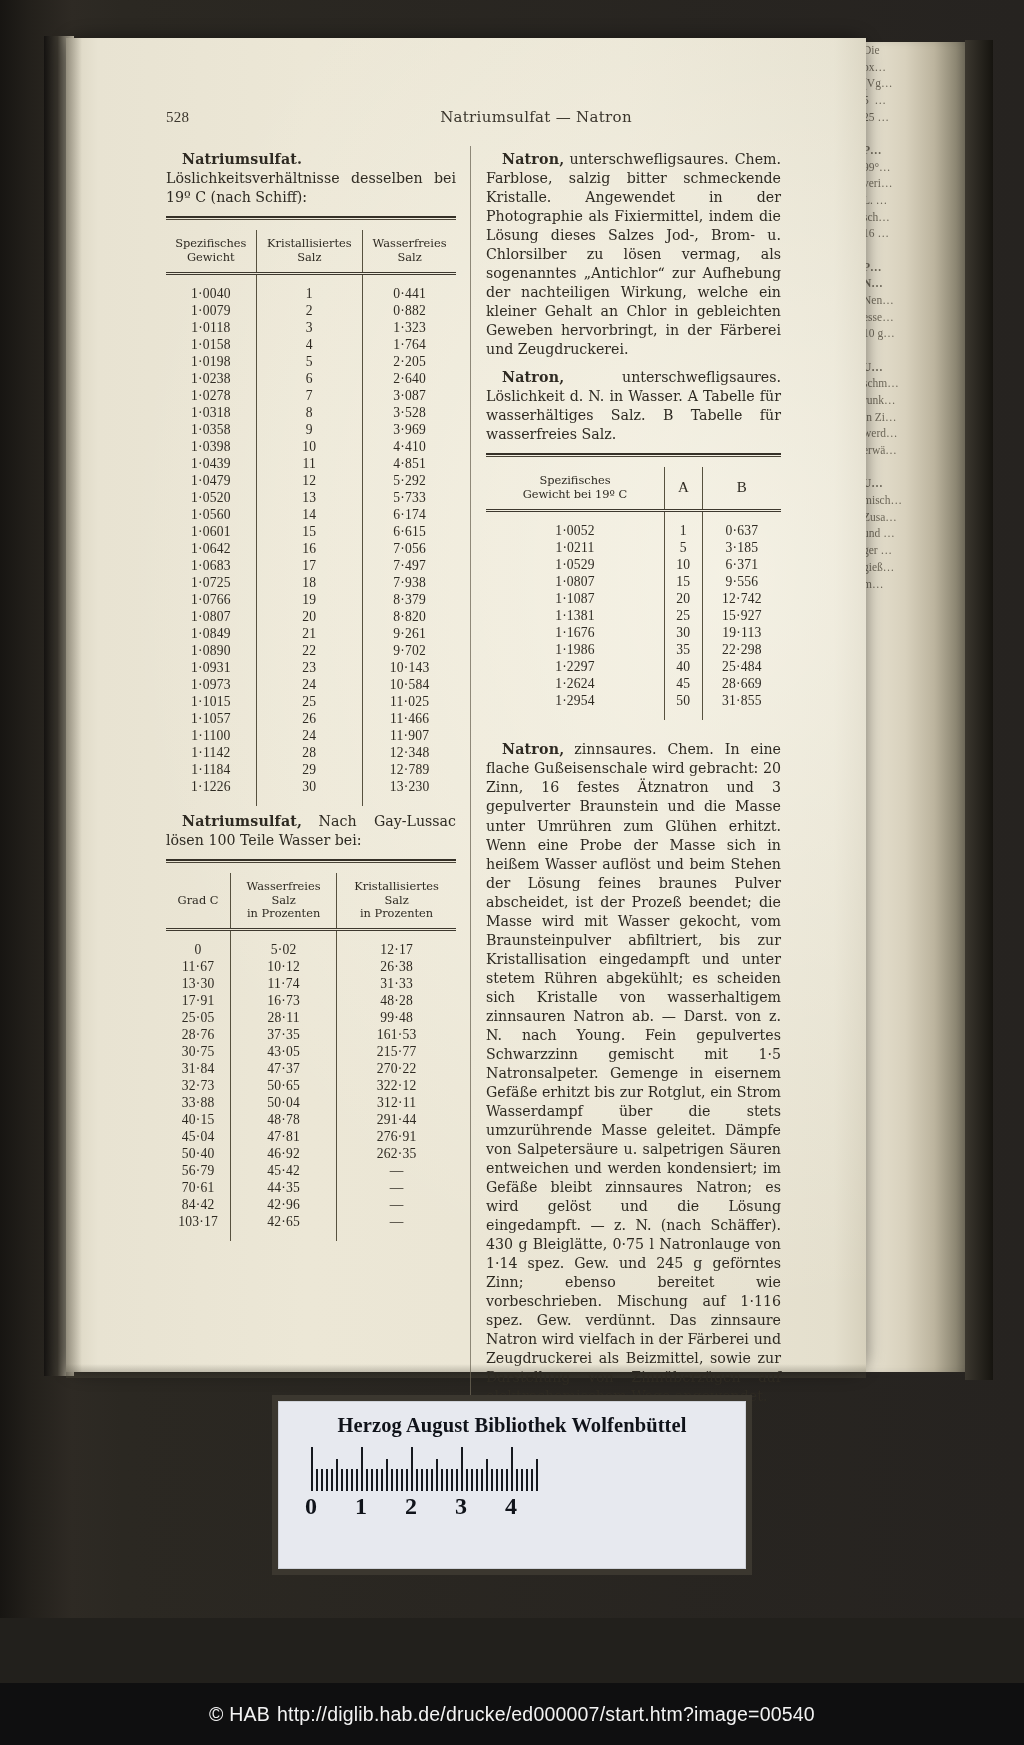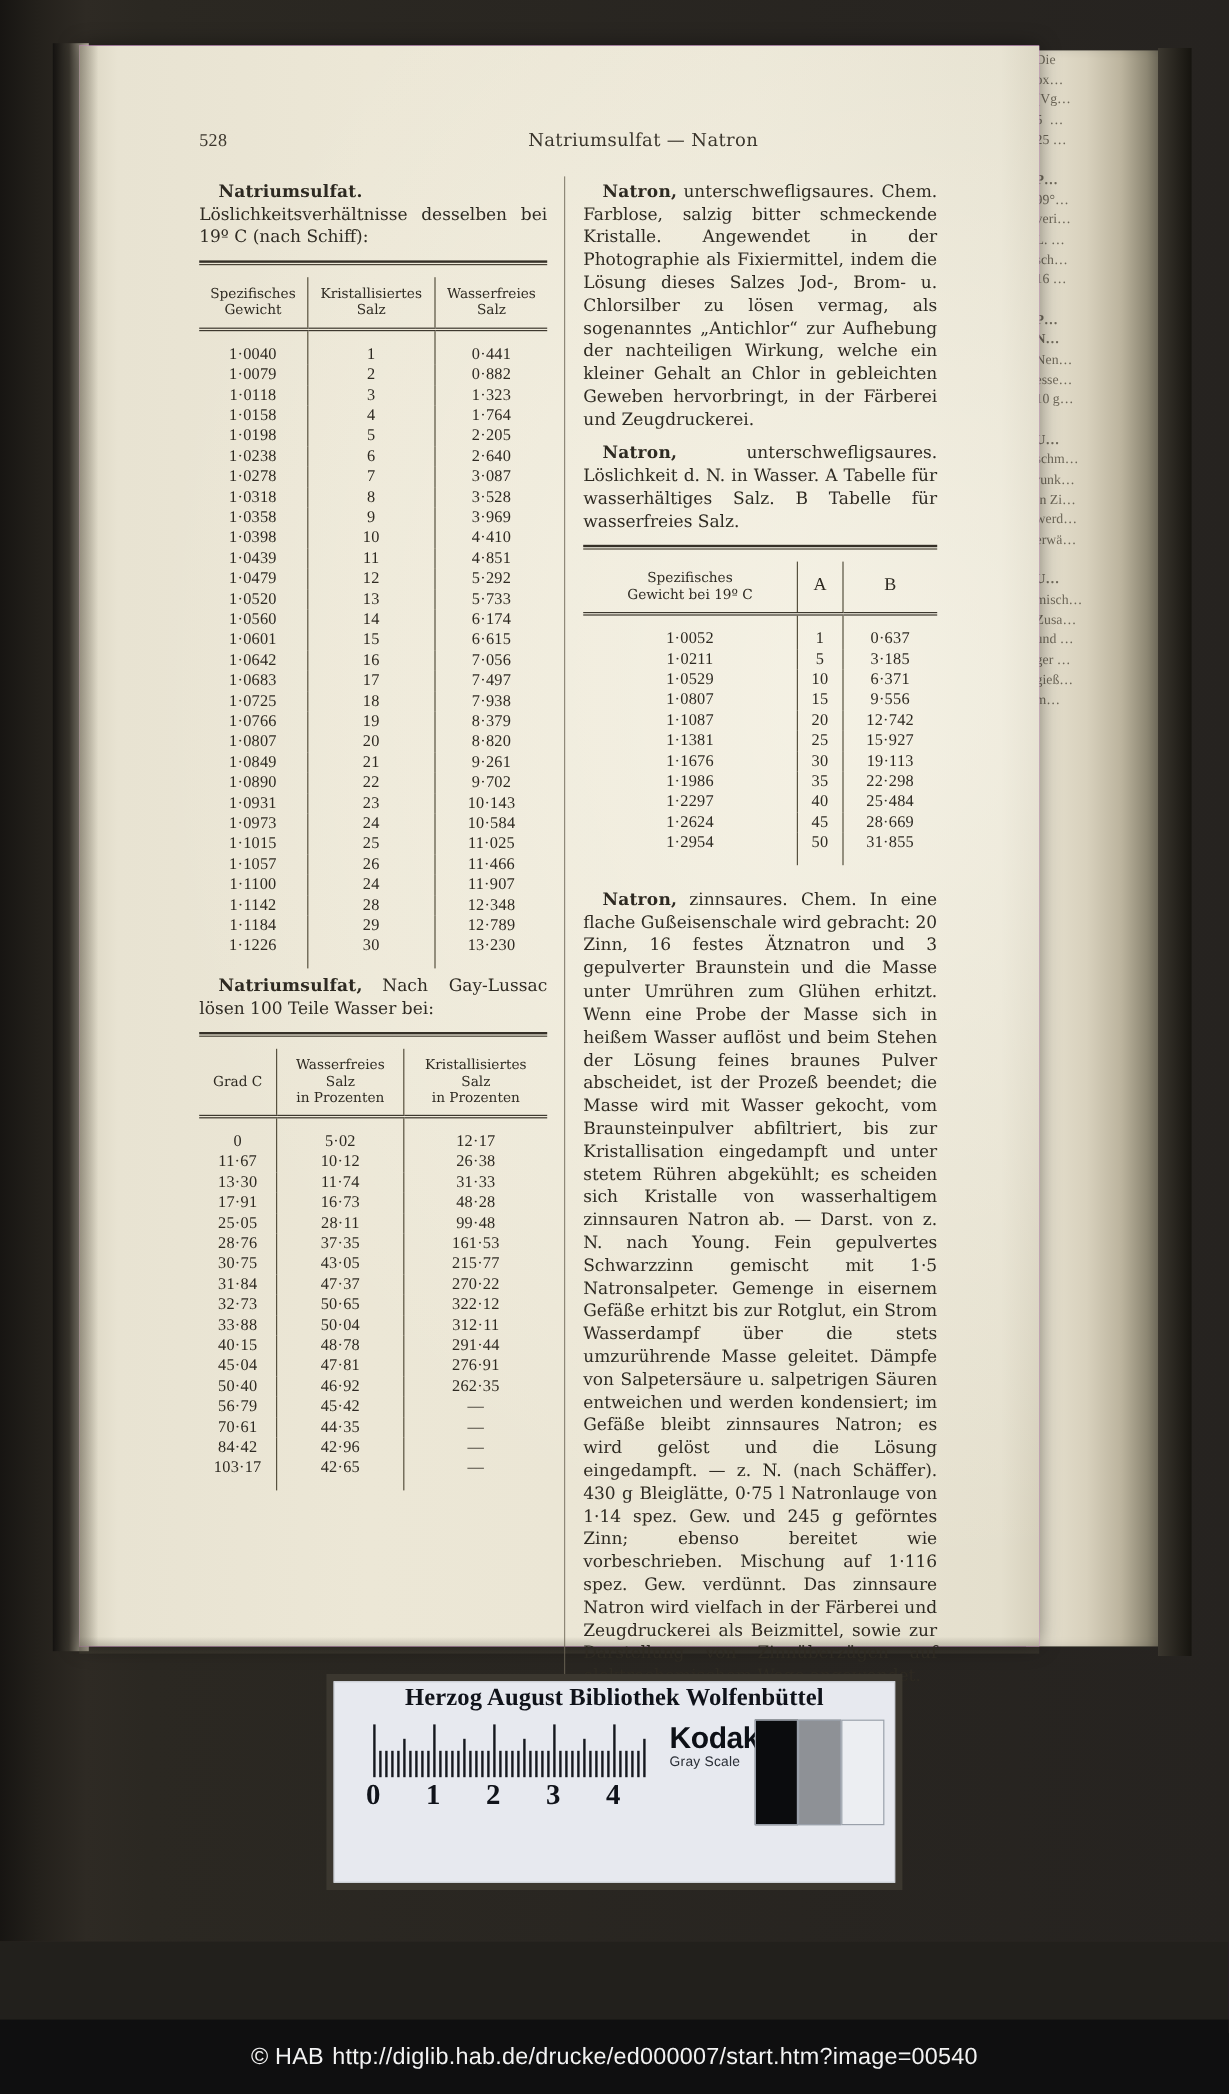--- a/index.html
+++ b/index.html
@@ -20,22 +20,23 @@
   .next-page{position:absolute;left:855px;top:42px;width:120px;height:1330px;
     background:linear-gradient(90deg,#ded8c6 0%,#e3ddcb 18%,#d8d1bd 42%,#bcb49e 66%,#8d8773 84%,#4a463c 100%);
     box-shadow:inset 6px 0 12px -6px rgba(0,0,0,.35);
     overflow:hidden;}
   .next-page-edge{position:absolute;left:965px;top:40px;width:28px;height:1340px;
     background:linear-gradient(90deg,#3b372f,#16140f);}
   
   .gutter{position:absolute;left:44px;top:36px;width:30px;height:1340px;
     background:linear-gradient(90deg,#141210 0%,#3a362e 45%,#cfc8b4 100%);}
   .page{position:absolute;left:66px;top:38px;width:800px;height:1334px;
-    background:#d946ef;
+    background:#bef264;
     box-shadow:0 0 18px rgba(0,0,0,.45);
+    border-radius:17px;
   }
   .page-inner{position:absolute;left:0;top:0;right:0;bottom:0;
     background:
       radial-gradient(120% 90% at 82% 40%, rgba(255,253,244,.55) 0%, rgba(233,228,211,0) 62%),
       linear-gradient(90deg,#d9d3c0 0%,#e8e3d2 4%,#ecE7d6 30%,#eae5d4 70%,#e4dfcd 96%,#d6d0bc 100%);
   }
   
   .page-curl-l{position:absolute;left:0;top:0;width:16px;height:100%;
     background:linear-gradient(90deg,rgba(90,84,70,.55),rgba(233,228,211,0));}
   .page-curl-b{position:absolute;left:0;bottom:-6px;width:100%;height:14px;
@@ -76,21 +77,21 @@
   .tbl-top-rule2{height:0;border-top:1px solid #4a4437;margin-bottom:0;}
 
   .footer-runhead{margin-top:22px;text-align:center;font-size:14px;color:#3a352c;}
 
   
   .target{position:absolute;left:272px;top:1395px;width:480px;height:180px;
     background:#3b372f;padding:6px;box-sizing:border-box;}
   .target-card{background:#e7e9ef;width:100%;height:100%;position:relative;
     border:1px solid #cfd2d9;box-sizing:border-box;}
   .target-title{text-align:center;font-family:"Liberation Serif",serif;
-    font-weight:bold;font-size:20.5px;color:#10131a;padding:2px 0 6px 0;
+    font-weight:bold;font-size:20.5px;color:#10131a;padding:12px 0 6px 0;
     letter-spacing:.1px;}
   .target-body{display:flex;height:calc(100% - 44px);}
   .ruler{width:255px;position:relative;margin-left:18px;}
   .ticks{position:relative;height:48px;border-left:0;}
   .tick{position:absolute;bottom:0;width:1.5px;background:#15181e;}
   .ruler-nums{position:relative;height:34px;}
   .ruler-nums span{position:absolute;top:2px;font-family:"Liberation Serif",serif;
     font-weight:bold;font-size:24px;color:#10131a;transform:translateX(-50%);}
   .kodak{flex:1;position:relative;padding-left:6px;}
   .kodak-word{font-family:"Liberation Sans",sans-serif;font-weight:bold;
@@ -589,29 +590,20 @@
             <div class="tick" style="left: 239px; height: 32px;"></div>
           </div>
         <div class="ruler-nums">
             <span style="left: 14px;">0</span>
             <span style="left: 64px;">1</span>
             <span style="left: 114px;">2</span>
             <span style="left: 164px;">3</span>
             <span style="left: 214px;">4</span>
           </div>
       </div>
-      <div class="kodak">
-        <div class="kodak-word">Kodak</div>
-        <div class="kodak-sub">Gray Scale</div>
-        <div class="patches">
-          <div class="patch p-black"></div>
-          <div class="patch p-gray"></div>
-          <div class="patch p-white"></div>
-        </div>
-      </div>
     </div>
   </div>
 </div>
 
 <div class="caption">
   <span>© HAB</span>
   <span class="lnk">http://diglib.hab.de/drucke/ed000007/start.htm?image=00540</span>
 </div>
 
 </body></html>

